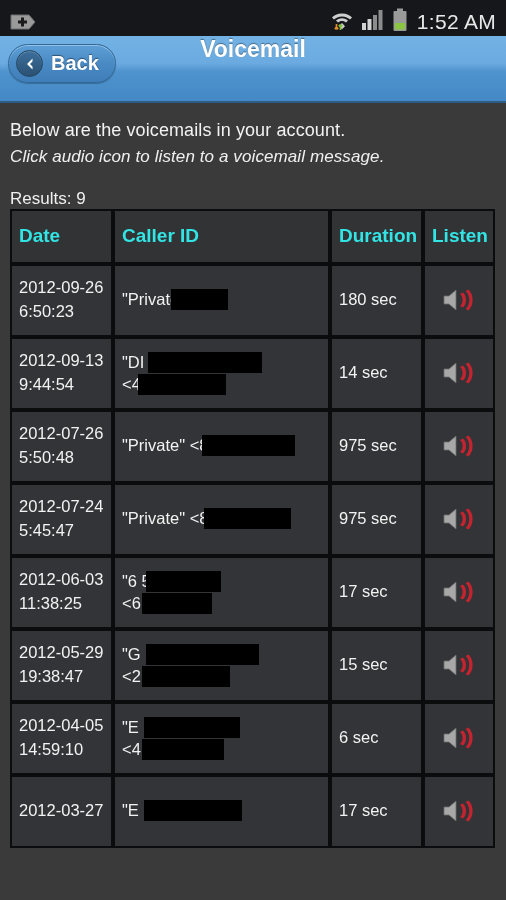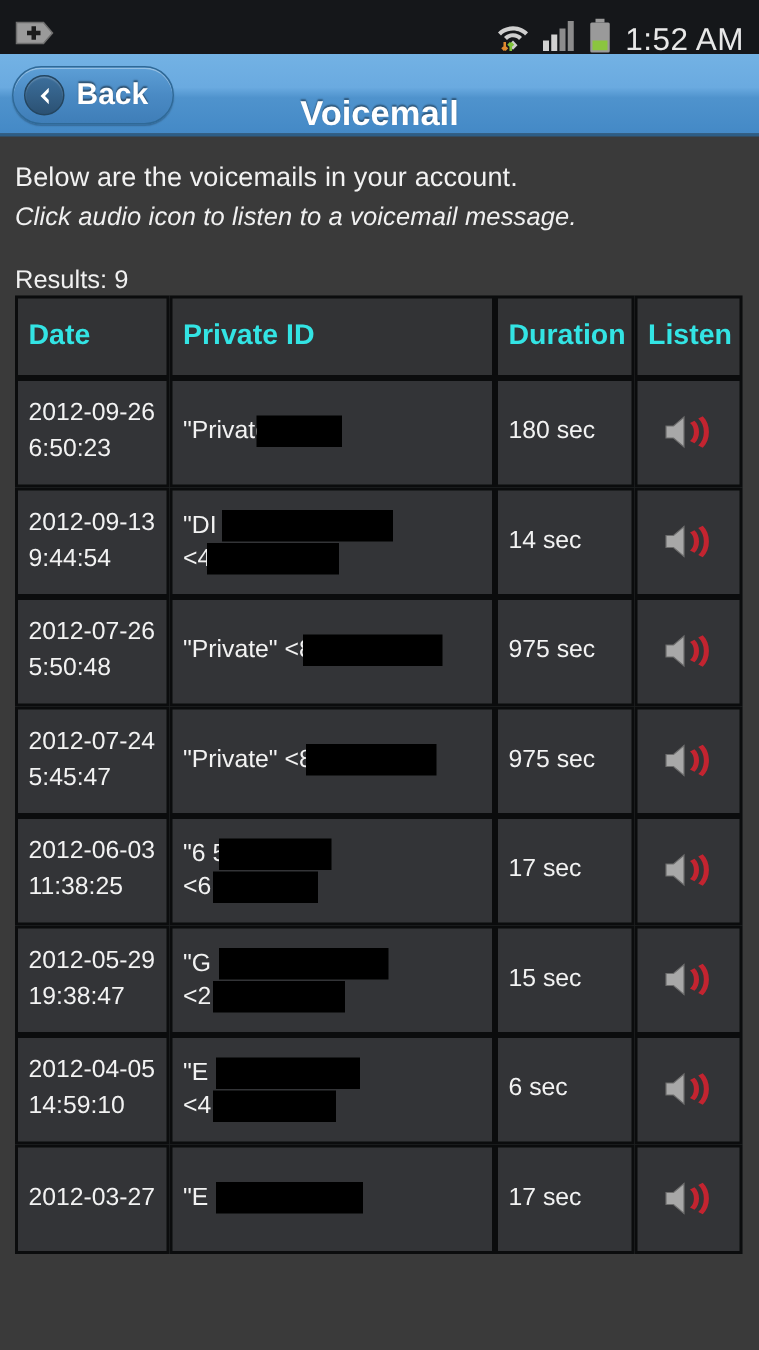--- a/index.html
+++ b/index.html
@@ -8,43 +8,43 @@
     background:#3a3a3a;
     font-family:"Liberation Sans", sans-serif;
     overflow:hidden;
   }
 
   
   .statusbar{
     position:relative;
     height:36px;
     background:#15171a;
-    display:flex; align-items:flex-start;
-    padding:12px 10px;
+    display:flex; align-items:flex-end;
+    padding:0 10px;
     gap:35px;
   }
   .sb-left{ display:flex; align-items:center; gap:6px; }
   .sb-right{ margin-left:auto; display:flex; align-items:center; gap:7px; }
   .icon-plusflag{ display:block; }
   .icon-wifi{ display:block; }
   .icon-signal{ display:block; }
   .icon-battery{ display:block; }
   .sb-clock{
     color:#e8e8e8; font-size:21px; letter-spacing:.3px;
     font-family:"Liberation Sans", sans-serif;
     margin-left:2px;
   }
 
   
   .titlebar{
     position:relative;
-    height:55px;
+    height:67px;
     background:linear-gradient(to bottom,#73b2e4 0%, #6aaae0 42%, #4f93cd 55%, #4489c6 100%);
     border-bottom:2px solid #2d5d85;
-    display:flex; align-items:flex-end;
+    display:flex; align-items:flex-start;
   }
   .back-btn{
     position:absolute; left:8px; top:8px;
     height:39px; padding:0 16px 0 7px;
     display:flex; align-items:center; gap:8px;
     border-radius:20px;
     background:linear-gradient(to bottom,#5d9fd6 0%, #4a8ac4 50%, #3f7eb8 100%);
     border:1px solid #2f6997;
     box-shadow:inset 0 1px 0 rgba(255,255,255,.35), 0 1px 1px rgba(0,0,0,.25);
     cursor:pointer;
@@ -189,21 +189,21 @@
   <table class="vm-table">
     <colgroup>
       <col class="col-date">
         <col class="col-caller">
         <col class="col-duration">
         <col class="col-listen">
     </colgroup>
     <thead>
       <tr>
         <th>Date</th>
-        <th>Private ID</th>
+        <th>Caller ID</th>
         <th>Duration</th>
         <th>Listen</th>
       </tr>
     </thead>
     <tbody id="vm-body">
         <tr>
           <td>
             <div class="date-line">2012-09-26</div>
             <div class="date-line">6:50:23</div>
           </td>

